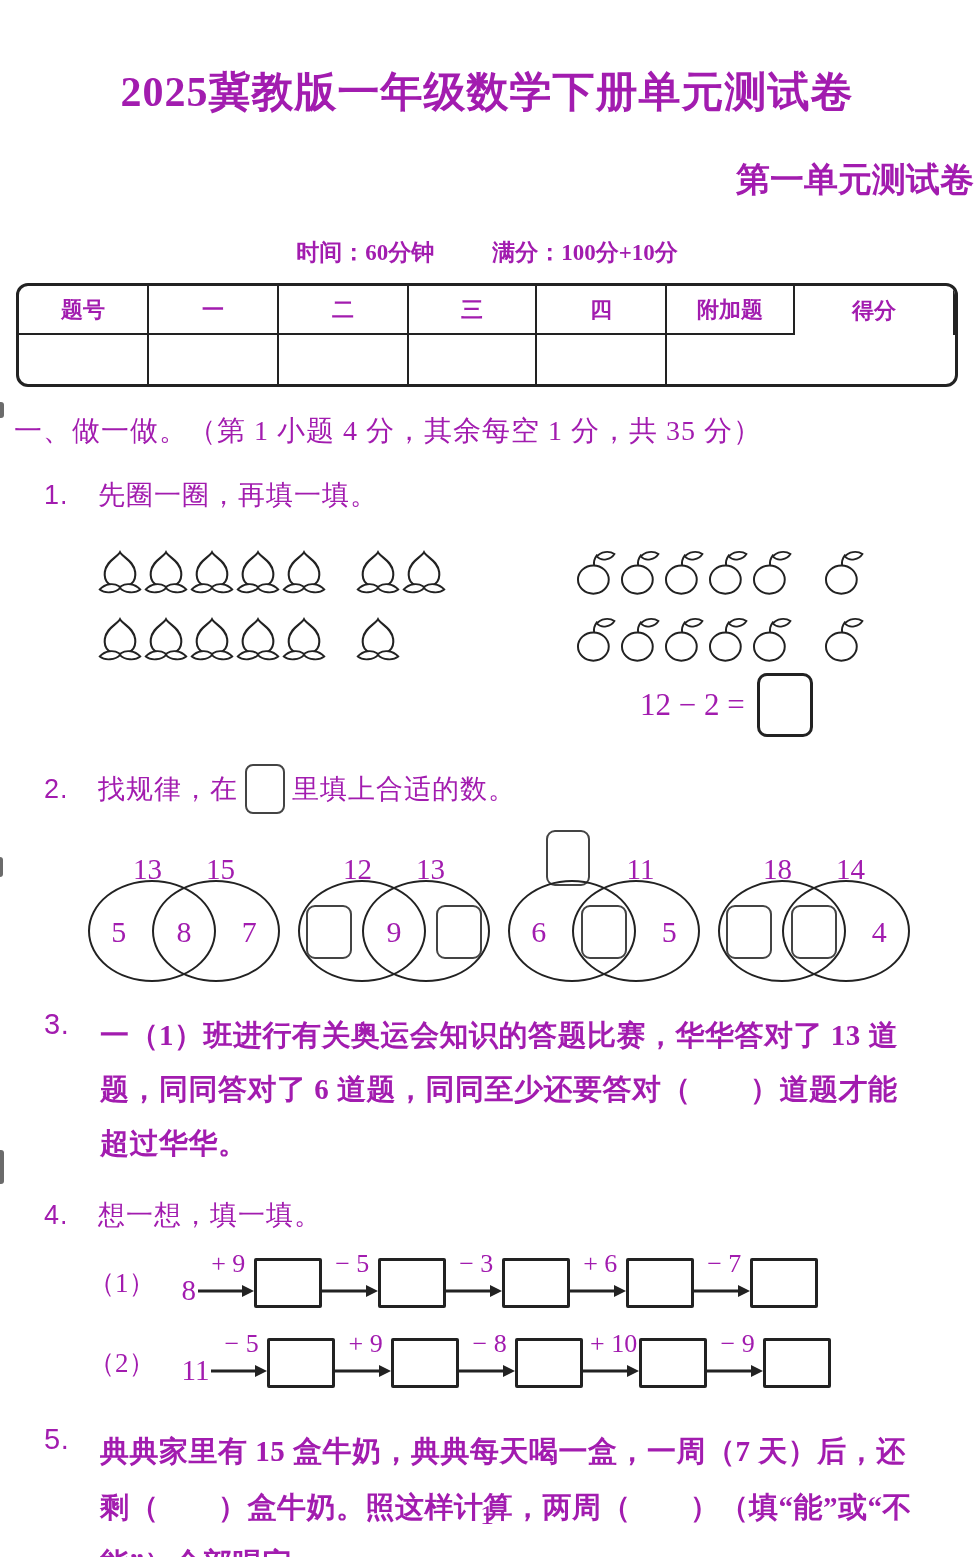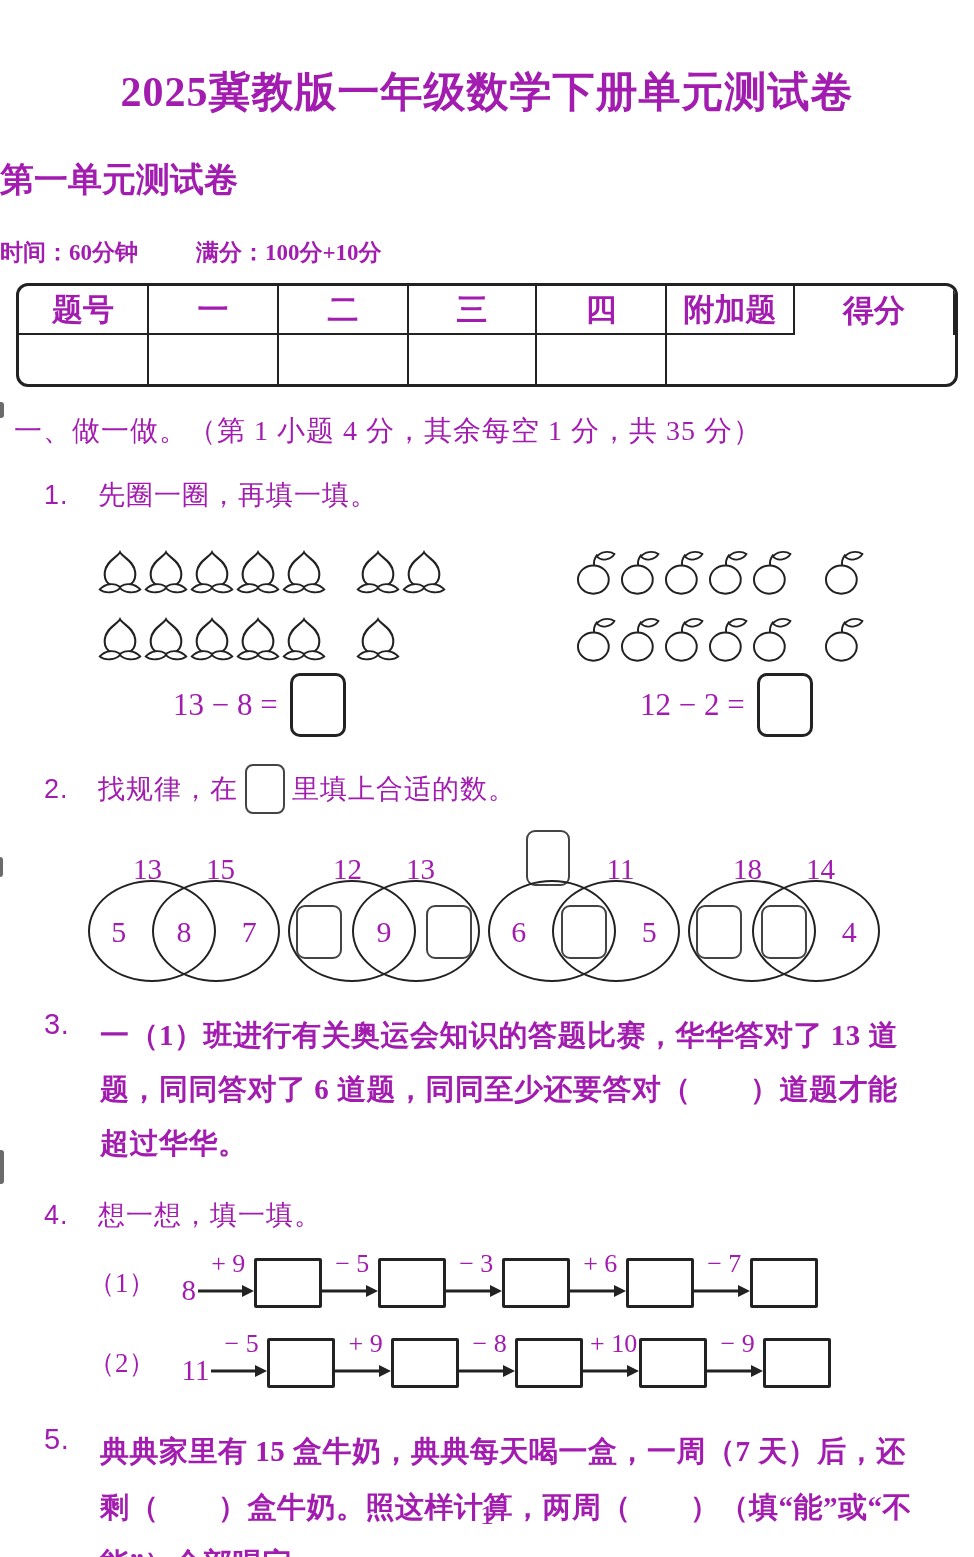--- a/index.html
+++ b/index.html
@@ -8,33 +8,33 @@
     background:#ffffff;color:#a21caf;overflow:hidden;
     font-family:"Liberation Serif","DejaVu Serif",serif;
   }
   
   .edge-mark{position:absolute;left:0;background:#6b6b6b;border-radius:0 3px 3px 0;}
   .m1{top:402px;width:4px;height:16px;}
   .m2{top:857px;width:3px;height:20px;}
   .m3{top:1150px;width:4px;height:34px;}
 
   .title{margin:64px 10px 0;text-align:center;font-size:42px;font-weight:bold;letter-spacing:1px;}
-  .subtitle{margin:37px 0 0;text-align:left;font-size:34px;font-weight:bold;}
-  .meta{margin:34px 0 0;display:flex;justify-content:flex-start;gap:58px;font-size:23px;font-weight:bold;}
+  .subtitle{margin:37px 0 0;text-align:right;font-size:34px;font-weight:bold;}
+  .meta{margin:34px 0 0;display:flex;justify-content:center;gap:58px;font-size:23px;font-weight:bold;}
 
   
   .score-table{
     width:936px;margin:15px auto 0;border:3px solid #222;border-radius:12px;
     display:grid;grid-template-columns:130px 130px 130px 128px 130px 128px 1fr;
     overflow:hidden;background:#fff;
   }
   .st-cell{
     border-right:2.5px solid #222;border-bottom:2.5px solid #222;
     display:flex;align-items:center;justify-content:center;
-    font-size:31px;font-weight:bold;height:47px;
+    font-size:22px;font-weight:bold;height:47px;
   }
   .st-cell.r2{height:49px;border-bottom:none;}
   .st-cell.last{border-right:none;}
 
   .section-heading{margin:25px 0 0 14px;font-size:28px;font-weight:normal;letter-spacing:1px;}
 
   .qline{margin:27px 0 0 44px;font-size:27px;letter-spacing:1px;}
   .qline .qnum{display:inline-block;width:54px;font-family:"Liberation Sans","DejaVu Sans",sans-serif;}
 
   
@@ -47,21 +47,21 @@
   .peach-col .equation{margin-left:76px;}
   .apple-col .equation{margin-left:66px;}
   .ans-box{width:50px;height:58px;border:3px solid #222;border-radius:10px;margin-left:12px;background:#fff;}
 
   .inline-box{
     display:inline-block;width:36px;height:46px;border:2.5px solid #444;border-radius:8px;
     vertical-align:middle;margin:0 7px 6px;background:#fff;
   }
 
   
-  .venn-row{display:flex;margin:20px 0 0 88px;gap:8px;}
+  .venn-row{display:flex;margin:20px 0 0 88px;gap:18px;}
   .venn{width:192px;}
   .venn-top{position:relative;height:46px;margin-bottom:-6px;}
   .vslot{position:absolute;bottom:0;transform:translateX(-50%);display:flex;align-items:flex-end;}
   .vslot.s0{left:31%;}
   .vslot.s1{left:69%;}
   .venn-body{position:relative;height:104px;}
   .ellipse{position:absolute;top:0;width:128px;height:102px;border:2.5px solid #222;border-radius:50%;box-sizing:border-box;}
   .el-l{left:0;}
   .el-r{right:0;}
   .vcell{position:absolute;top:50%;transform:translate(-50%,-50%);}
@@ -189,24 +189,20 @@
             <use href="#peach-sym"></use>
           </svg>
           <svg class="fruit" width="46" height="54" viewBox="0 0 100 100" preserveAspectRatio="xMidYMax meet">
             <use href="#peach-sym"></use>
           </svg>
           <span class="fruit-gap"></span>
           <svg class="fruit" width="46" height="54" viewBox="0 0 100 100" preserveAspectRatio="xMidYMax meet">
             <use href="#peach-sym"></use>
           </svg>
         </div>
-      <div class="equation">
-        <span>13 − 8 =</span>
-        <span class="ans-box"></span>
-      </div>
     </div>
     <div class="fruit-col apple-col">
       <div class="fruit-row">
           <svg class="fruit" width="44" height="56" viewBox="0 0 100 100" preserveAspectRatio="xMidYMax meet">
             <use href="#apple-sym"></use>
           </svg>
           <svg class="fruit" width="44" height="56" viewBox="0 0 100 100" preserveAspectRatio="xMidYMax meet">
             <use href="#apple-sym"></use>
           </svg>
           <svg class="fruit" width="44" height="56" viewBox="0 0 100 100" preserveAspectRatio="xMidYMax meet">

